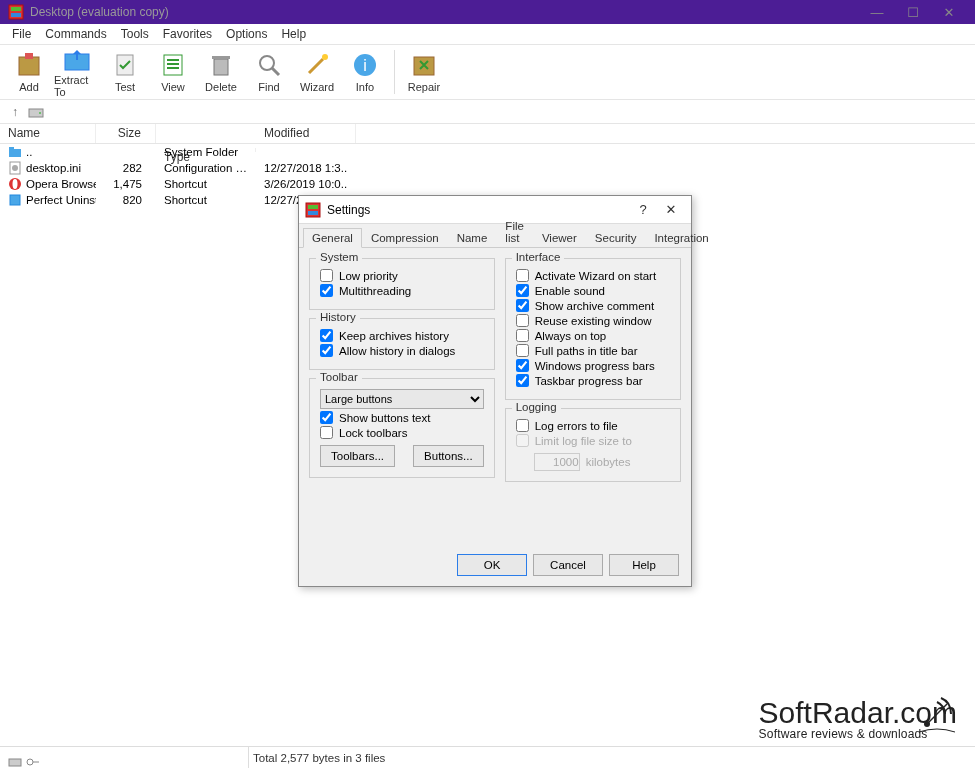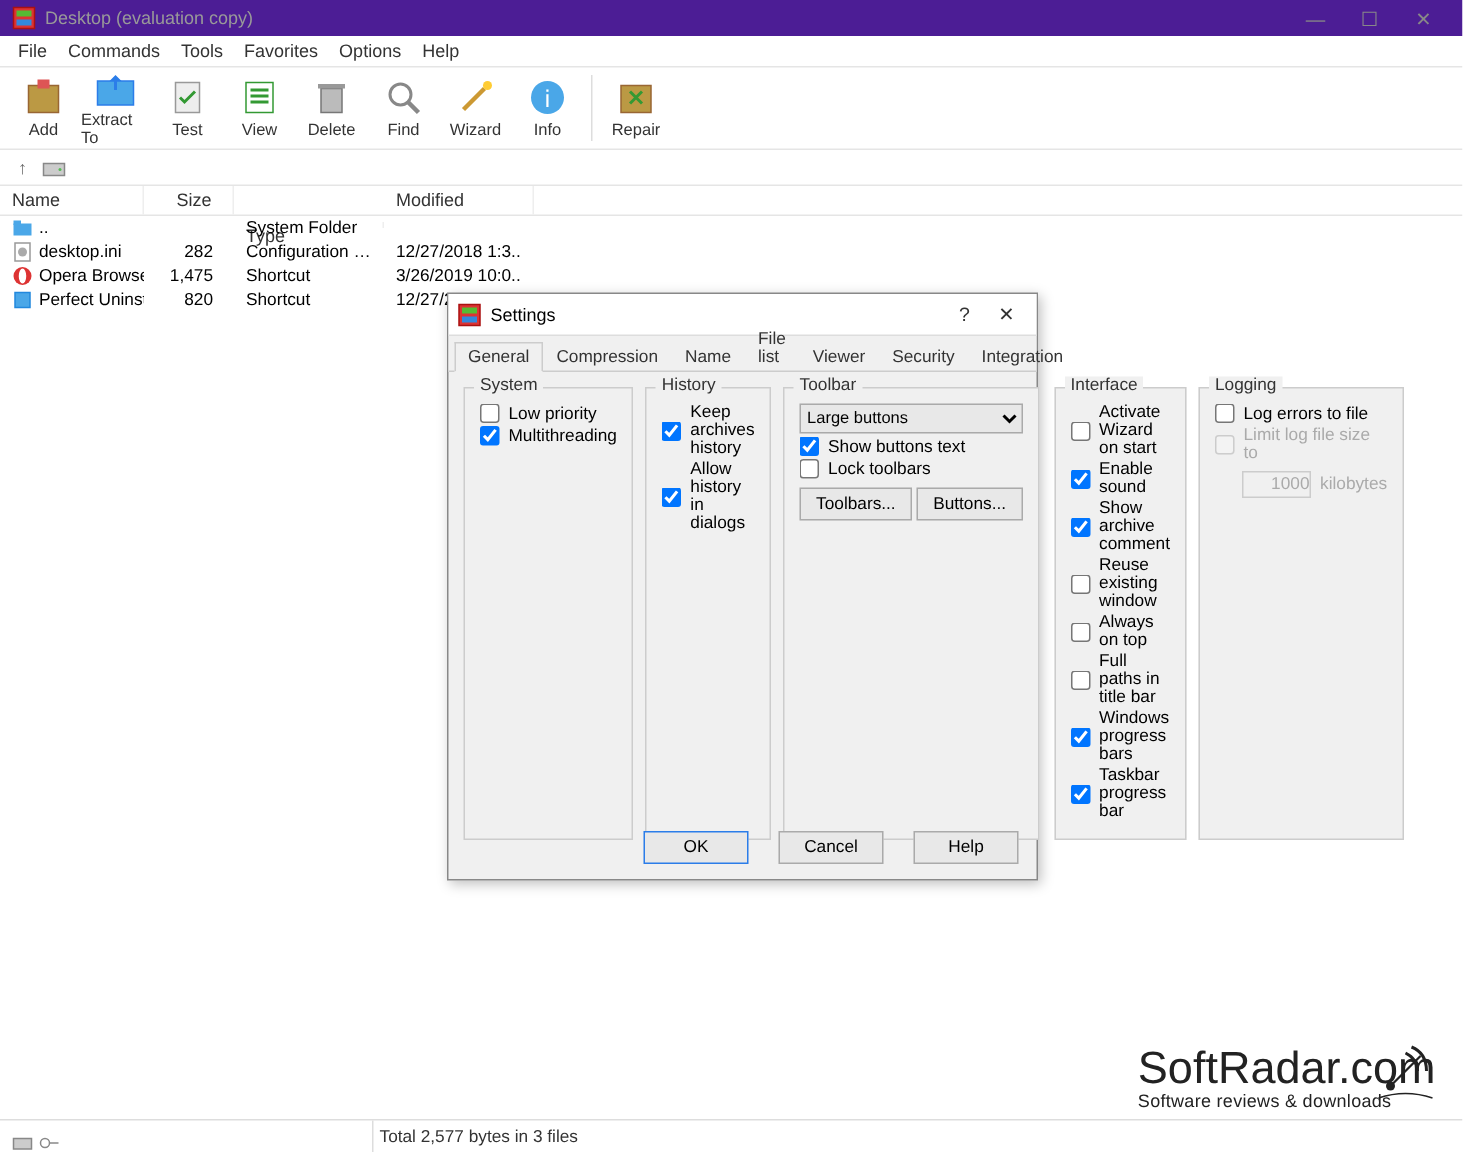--- a/index.html
+++ b/index.html
@@ -42,36 +42,36 @@
 .dtitle { height: 28px; background: #fff; display: flex; align-items: center; padding: 0 6px; border-bottom: 1px solid #ddd; }
 .dtitle .dticon { width: 16px; height: 16px; margin-right: 6px; }
 .dtitle .spacer { flex: 1; }
 .dtitle .dbtn { width: 28px; height: 22px; display: flex; align-items: center; justify-content: center; color: #333; font-size: 13px; }
 
 .tabs { height: 24px; background: #f0f0f0; display: flex; align-items: flex-end; padding: 0 4px; border-bottom: 1px solid #ccc; }
 .tab { padding: 3px 8px 3px; font-size: 11.5px; border: 1px solid transparent; margin-bottom: -1px; color: #333; }
 .tab.active { background: #f0f0f0; border: 1px solid #ccc; border-bottom: 1px solid #f0f0f0; }
 
 .tabbody { padding: 10px; display: flex; gap: 10px; }
-.colL, .colR { flex: 1; display: flex; flex-direction: row; gap: 8px; }
+.colL, .colR { flex: 1; display: flex; flex-direction: column; gap: 8px; }
 .group { border: 1px solid #ccc; padding: 8px 10px 10px; position: relative; background: #f0f0f0; }
 .group .legend { position: absolute; top: -8px; left: 6px; background: #f0f0f0; padding: 0 4px; font-size: 11.5px; color: #333; }
 .chk { display: flex; align-items: center; gap: 6px; font-size: 11.5px; margin: 2px 0; }
 .chk input { width: 13px; height: 13px; }
 .chk.disabled { color: #aaa; }
 .selwrap { margin: 2px 0; }
 .selwrap select { width: 100%; height: 20px; font-size: 11px; background: #e8e8e8; border: 1px solid #aaa; }
 .inlineinput { display: flex; align-items: center; gap: 6px; margin-top: 6px; margin-left: 18px; }
 .inlineinput input { width: 46px; height: 18px; text-align: right; font-size: 11.5px; border: 1px solid #ccc; color: #aaa; background: #f0f0f0; }
 .inlineinput span { color: #aaa; font-size: 11.5px; }
 
-.btnrow { display: flex; gap: 3px; margin-top: 6px; }
+.btnrow { display: flex; gap: 18px; margin-top: 6px; }
 .btnrow button, .dlgbuttons button { height: 22px; padding: 0 10px; font-size: 11.5px; background: #e8e8e8; border: 1px solid #aaa; }
 
-.dlgbuttons { position: absolute; bottom: 10px; right: 12px; display: flex; gap: 20px; }
+.dlgbuttons { position: absolute; bottom: 10px; right: 12px; display: flex; gap: 6px; }
 .dlgbuttons button { width: 70px; }
 .dlgbuttons button.primary { border: 1.5px solid #2b7de9; }
 
 .statusbar { position: absolute; bottom: 0; left: 0; right: 0; height: 22px; border-top: 1px solid #ddd; display: flex; align-items: flex-end; padding: 0 8px; font-size: 11.5px; color: #333; }
 .statusbar .statusicons { width: 240px; display: flex; align-items: center; gap: 4px; }
 .statusbar .statustext { flex: 1; text-align: left; padding-left: 4px; border-left: 1px solid #ddd; height: 100%; display: flex; align-items: center; }
 
 .watermark { position: absolute; right: 18px; bottom: 28px; font-family: Georgia, serif; color: #222; text-align: left; line-height: 1; }
 .watermark .big { font-size: 30px; font-weight: 400; }
 .watermark .small { font-size: 12px; letter-spacing: .2px; }

